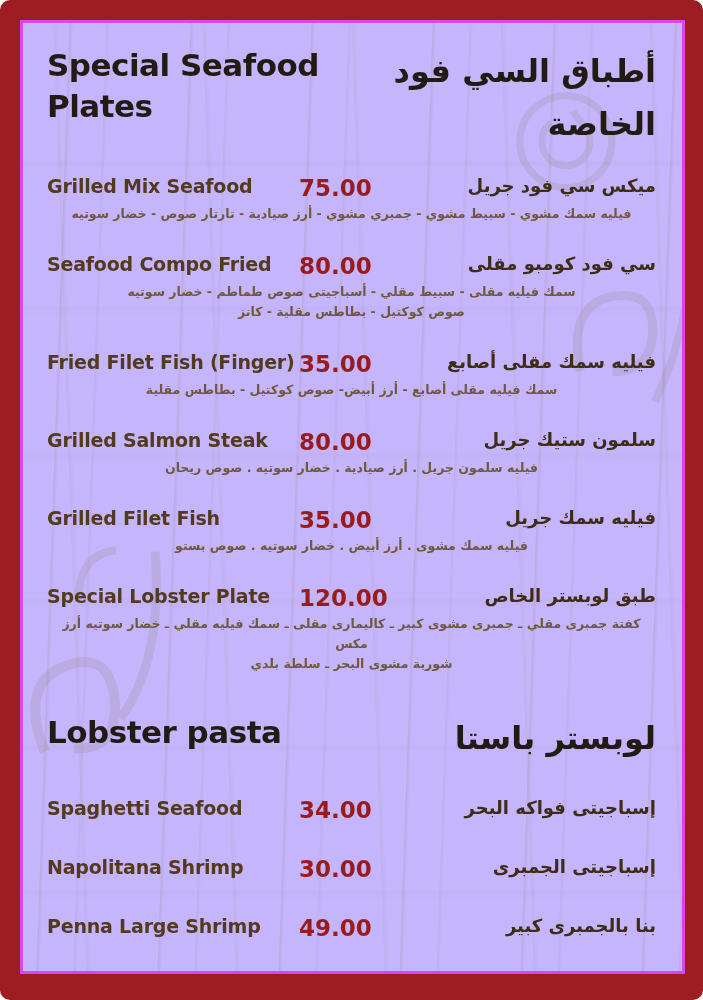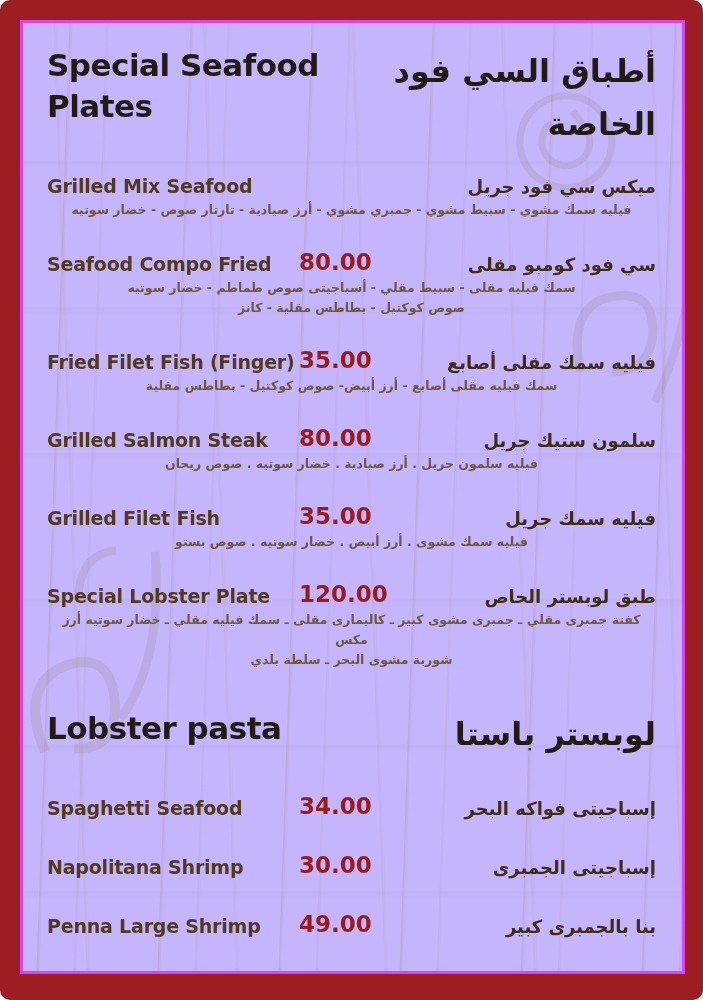--- a/index.html
+++ b/index.html
@@ -55,21 +55,21 @@
   }
   .title-en{
     font-size:31px;font-weight:bold;color:#211b13;line-height:1.32;
     letter-spacing:-.5px;
   }
   .title-ar{
     font-size:32px;font-weight:bold;color:#211b13;line-height:1.65;
     direction:rtl;text-align:right;
   }
   .item-row{
-    display:flex;align-items:flex-end;
+    display:flex;align-items:flex-start;
     margin-top:29px;
   }
   .item-row.tight{margin-top:24px;}
   .item-row.pasta{margin-top:33px;}
   .name-en{
     flex:0 0 252px;
     font-size:19px;font-weight:bold;color:#533a1d;
     letter-spacing:-.2px;
   }
   .price{
@@ -115,20 +115,21 @@
           <div>Plates</div>
         </div>
         <div class="title-ar">
           <div>أطباق السي فود</div>
           <div>الخاصة</div>
         </div>
       </div>
 
       <div class="item-row tight">
         <span class="name-en">Grilled Mix Seafood</span>
+        <span class="price">75.00</span>
         <span class="name-ar">ميكس سي فود جريل</span>
       </div>
       <div class="desc">فيليه سمك مشوي - سبيط مشوي - جمبري مشوي - أرز صيادية - تارتار صوص - خضار سوتيه</div>
 
       <div class="item-row">
         <span class="name-en">Seafood Compo Fried</span>
         <span class="price">80.00</span>
         <span class="name-ar">سي فود كومبو مقلى</span>
       </div>
       <div class="desc">

